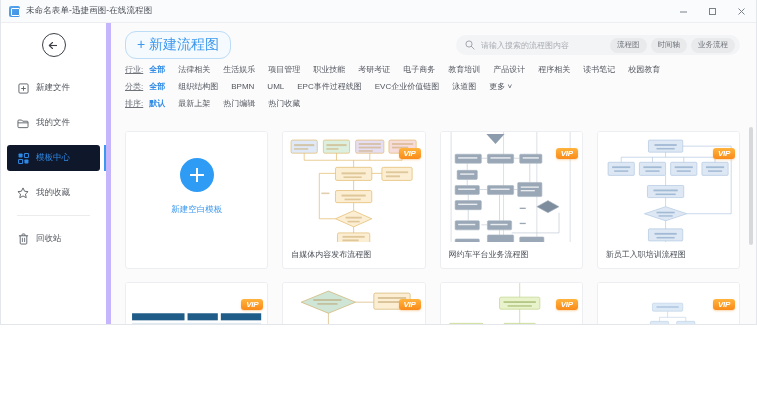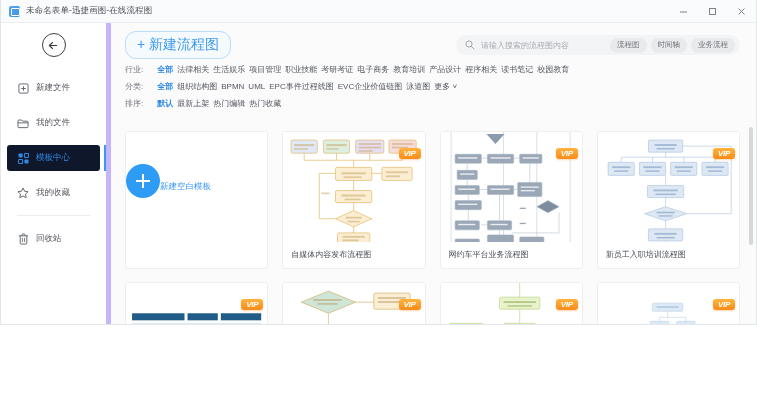--- a/index.html
+++ b/index.html
@@ -138,23 +138,23 @@
     padding: 2.5px 7px; white-space: nowrap;
   }
 
   
   .filters { padding-top: 5px; }
   .filter-row {
     display: flex; align-items: center;
     font-size: 8px; color: #555a61;
     margin-bottom: 6px; flex-wrap: nowrap;
   }
-  .filter-label { color: #6f747b; margin-right: 14px; white-space: nowrap; }
+  .filter-label { color: #6f747b; margin-right: 6px; white-space: nowrap; text-decoration: underline; }
   .filter-item {
-    margin-right: 4px; white-space: nowrap; color: #53575e;
+    margin-right: 13px; white-space: nowrap; color: #53575e;
   }
   .filter-item.active { color: #2e8ae6; font-weight: bold; }
   .filter-more { color: #53575e; white-space: nowrap; }
 
   
   .grid-wrap {
     position: absolute;
     left: 14px; right: 16px; top: 108px; bottom: 0;
     overflow: hidden;
   }
@@ -180,22 +180,22 @@
   .vip {
     position: absolute; right: 4px; top: 16px;
     background: linear-gradient(180deg,#ffb43d,#f98a19);
     color: #fff; font-size: 8px; font-weight: bold; font-style: italic;
     border-radius: 3px; padding: 1px 5px;
     letter-spacing: -.3px; z-index: 5;
     box-shadow: 0 1px 2px rgba(240,140,30,.35);
   }
   
   .blank {
-    display: flex; 
-    align-items: center; 
+    display: flex; flex-direction: column;
+    align-items: center; justify-content: center;
     height: 100%;
   }
   .plus-circle {
     width: 34px; height: 34px; border-radius: 50%;
     background: #2e9cf5; position: relative; margin-bottom: 12px;
   }
   .plus-circle::before, .plus-circle::after {
     content: ""; position: absolute; background: #fff;
     left: 50%; top: 50%;
   }

